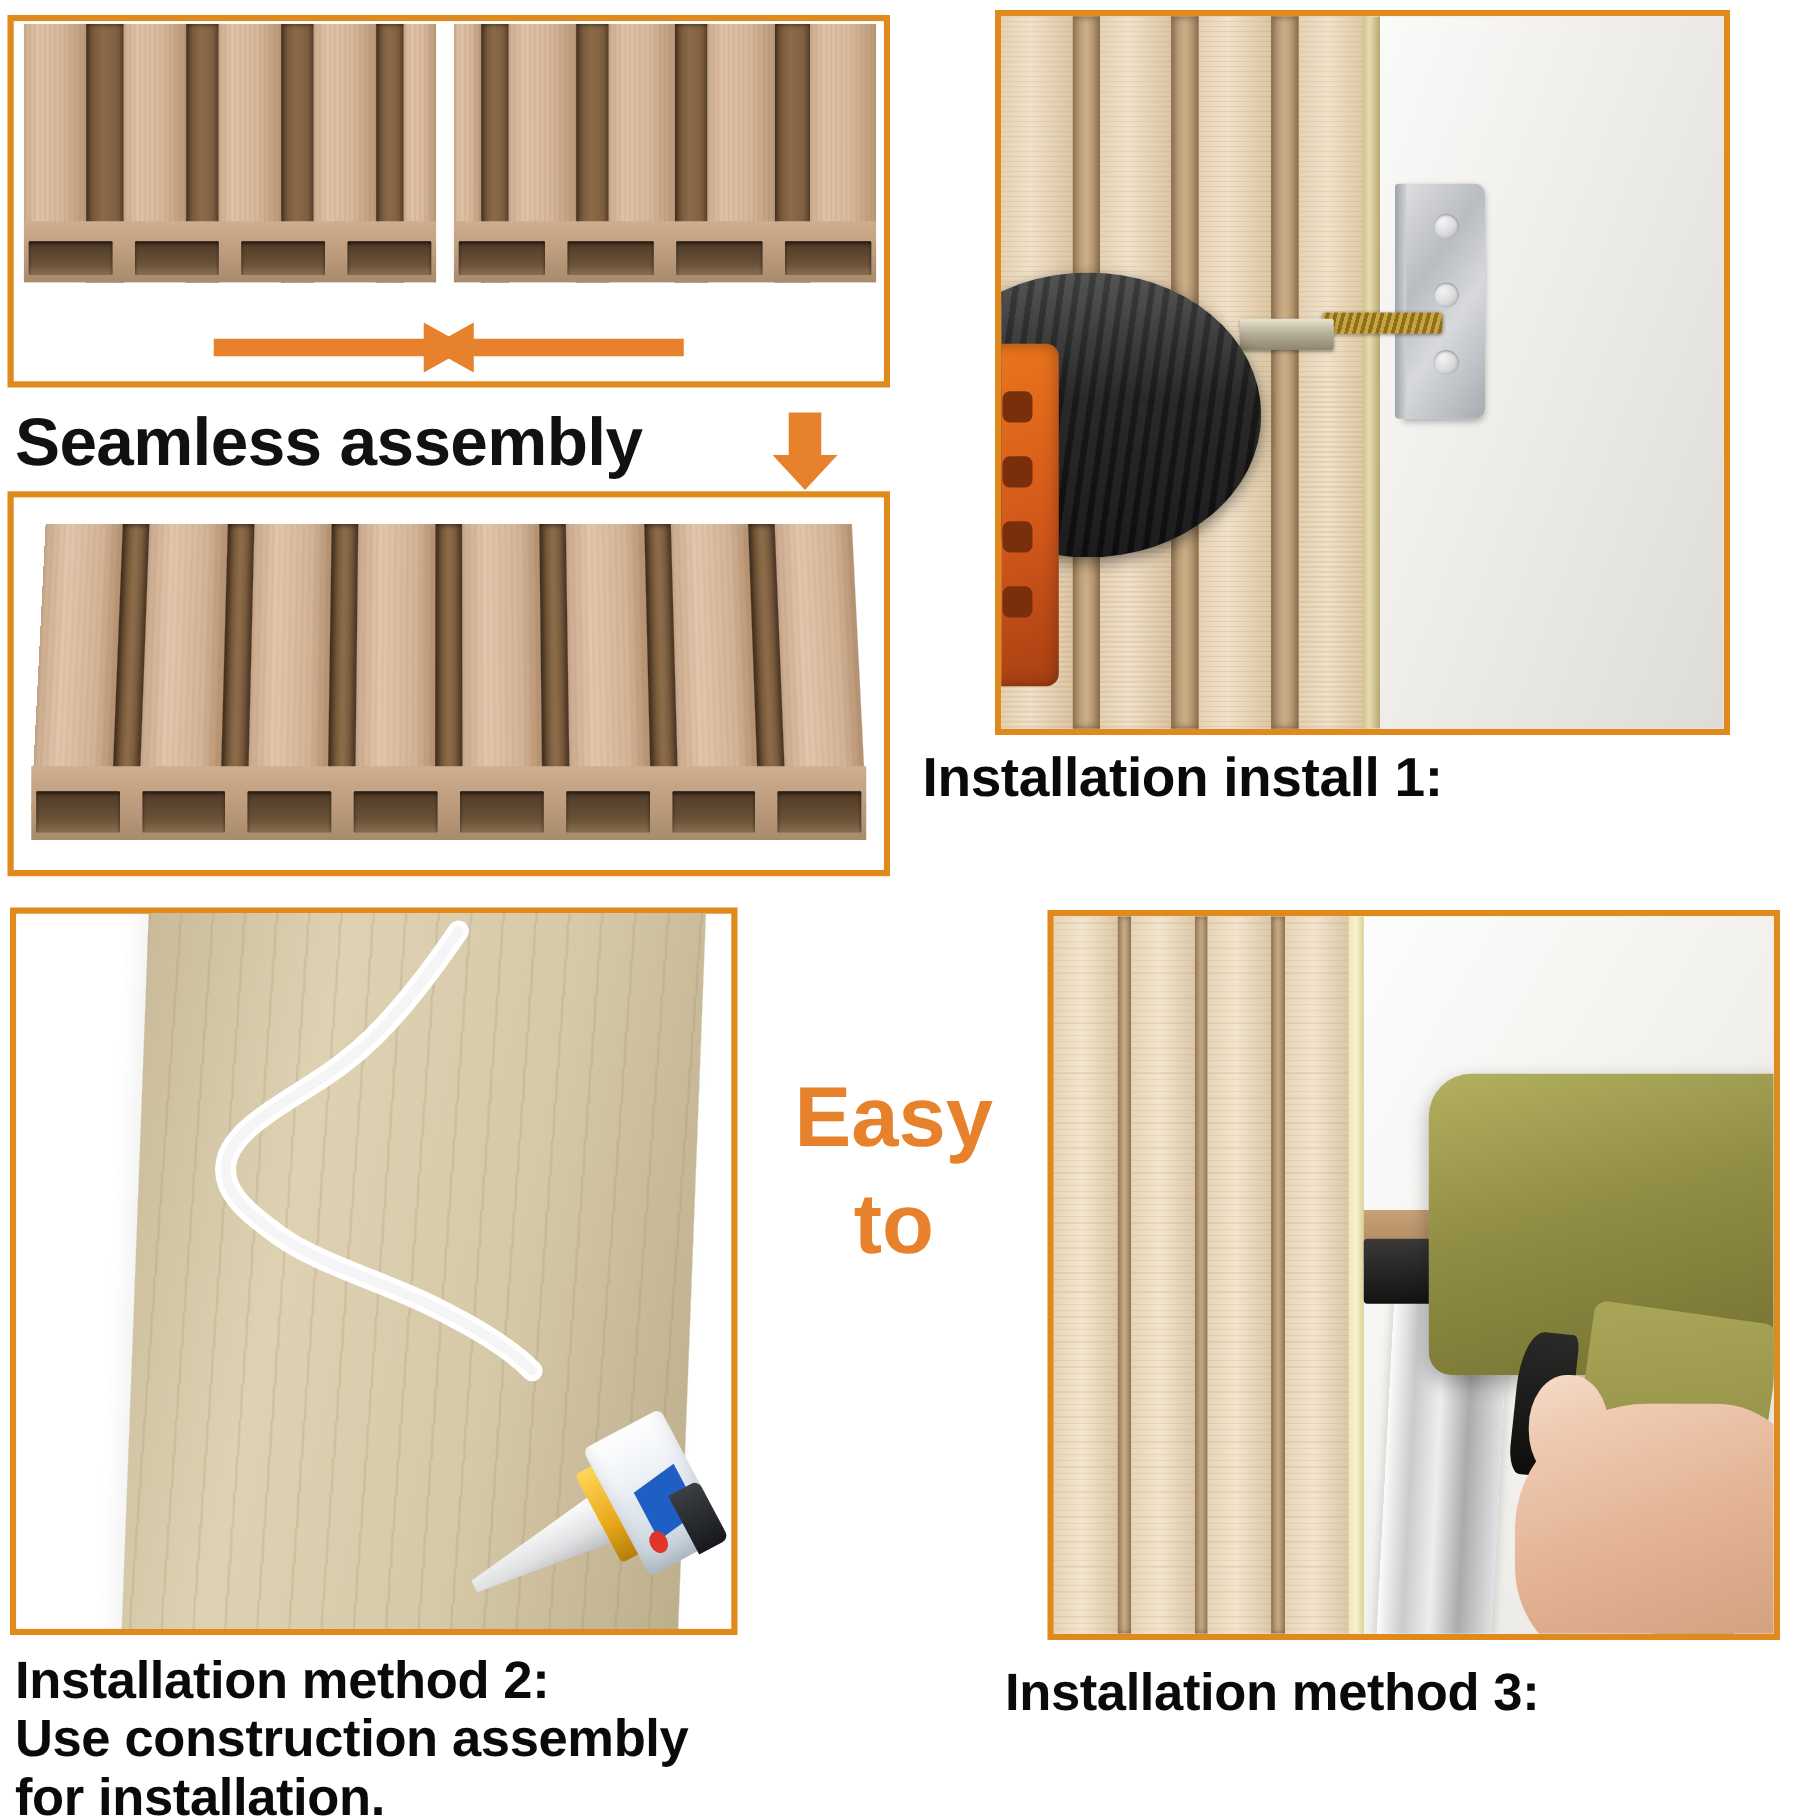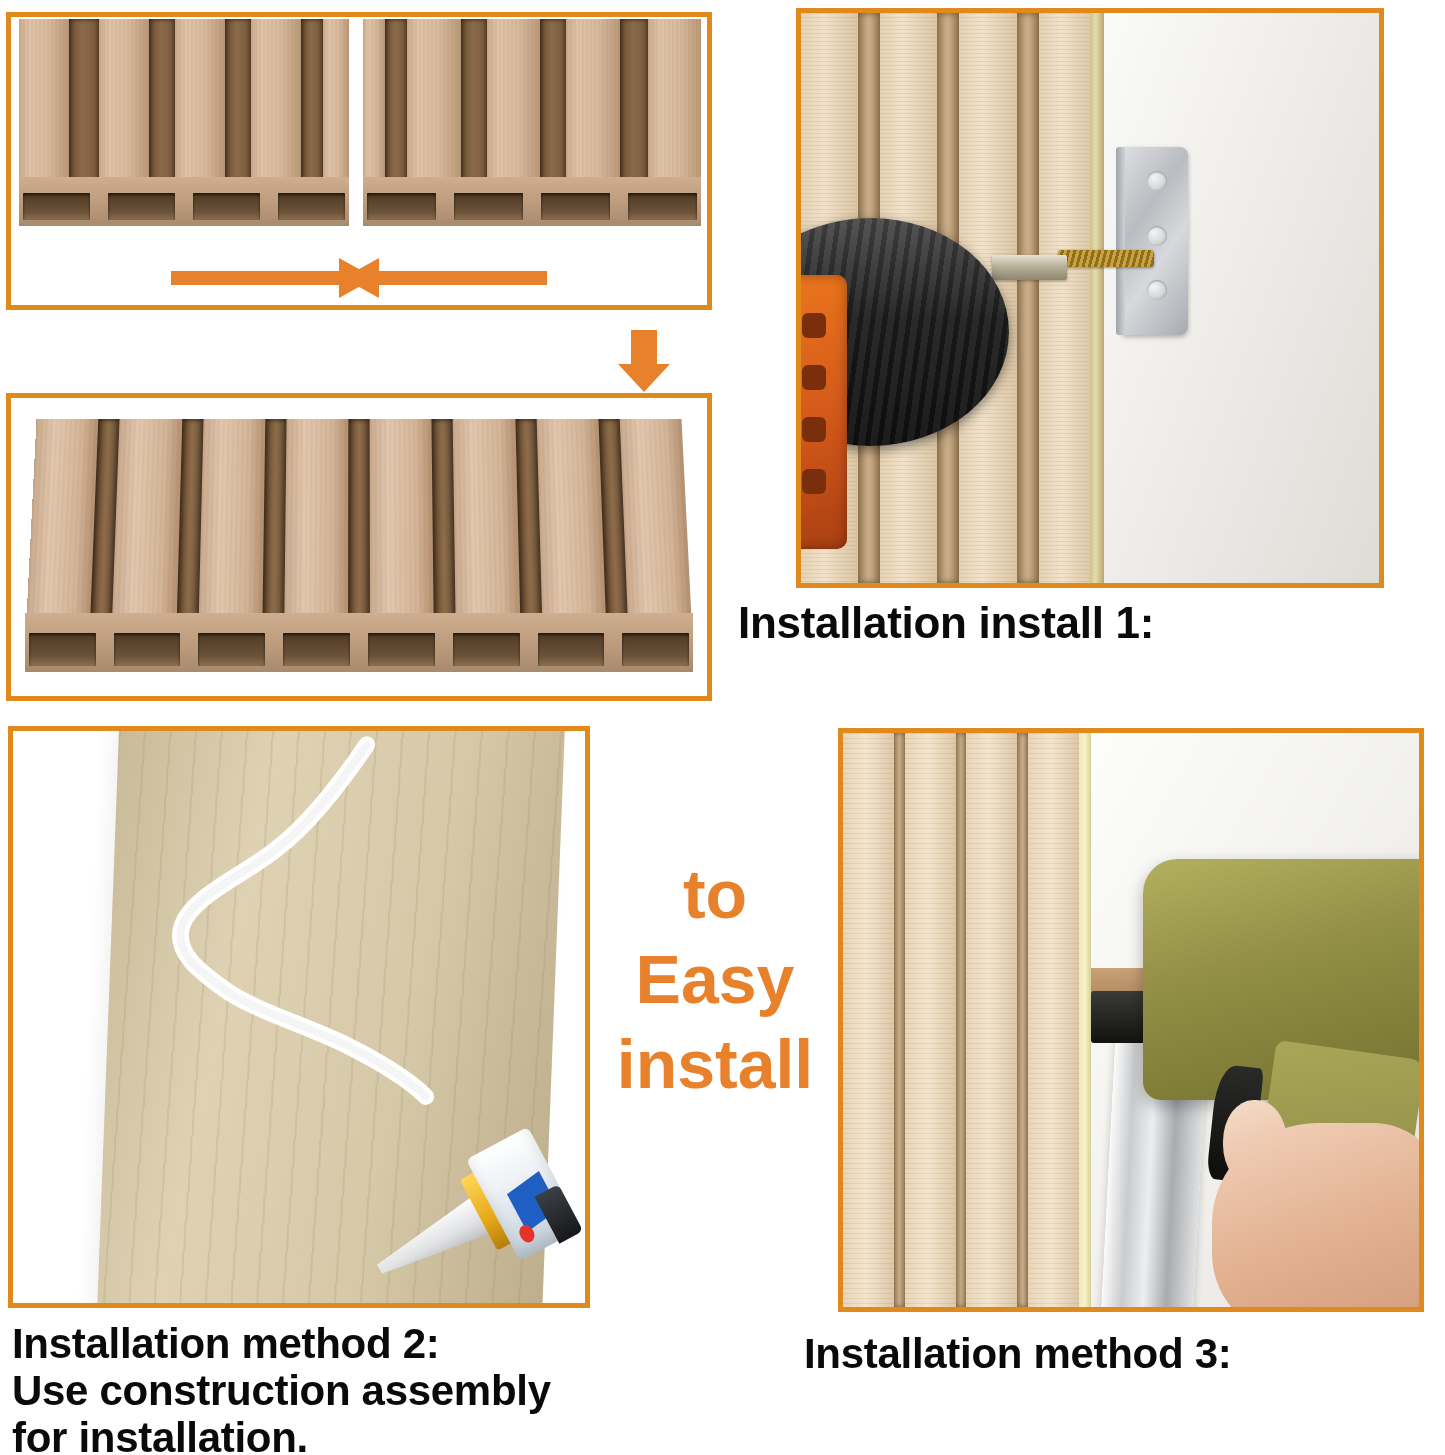--- a/index.html
+++ b/index.html
@@ -476,20 +476,23 @@
         </div>
       </div>
 
       <div class="arrow-row" style="bottom:20px;">
         <div class="arrow-r"></div>
         <div class="arrow-l"></div>
       </div>
     </div>
   </div>
 
+  <div class="headline-band" style="left:12px; top:318px; width:700px; height:72px;">
+    <span class="headline">Seamless  assembly</span>
+  </div>
   <div class="down-arrow" style="left:631px; top:330px;"></div>
 
   <div class="panel" style="left:6px; top:393px; width:706px; height:308px;">
     <div class="persp-wrap">
       <div class="persp">
         <div class="p-slat"></div>
         <div class="p-groove"></div>
         <div class="p-slat"></div>
         <div class="p-groove"></div>
         <div class="p-slat"></div>
@@ -583,23 +586,22 @@
     </div>
   </div>
 
   <div class="caption" style="left:12px; top:1320px; font-size:42px;">
     <div>Installation method 2:</div>
     <div>Use construction assembly</div>
     <div>for installation.</div>
   </div>
 
   <div class="easy" style="left:600px; top:852px; width:230px;">
+    <div>Easy</div>
     <div>to</div>
-    <div>Easy</div>
-    <div>install</div>
   </div>
 
   <div class="panel" style="left:838px; top:728px; width:586px; height:584px;">
     <div class="ph3">
       <div class="wall3"></div>
       <div class="wood3">
         <div class="s3"></div>
         <div class="g3"></div>
         <div class="s3"></div>
         <div class="g3"></div>

